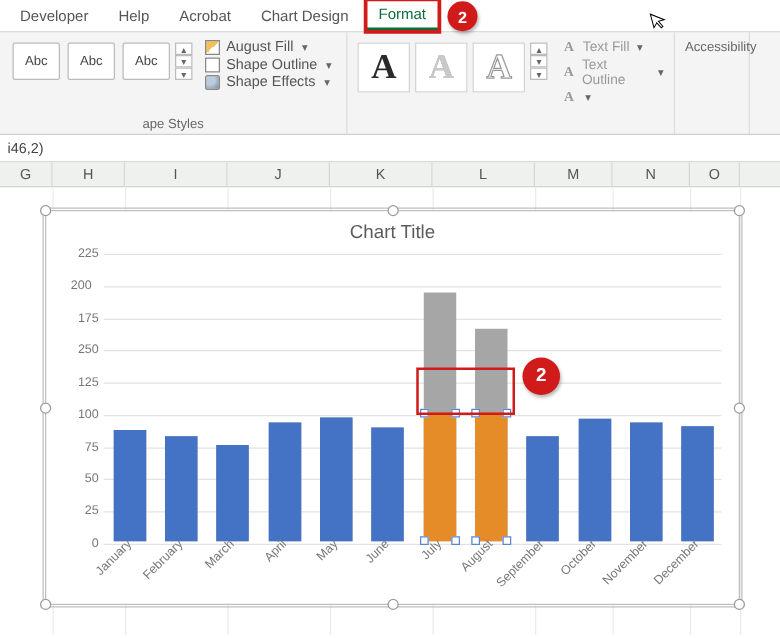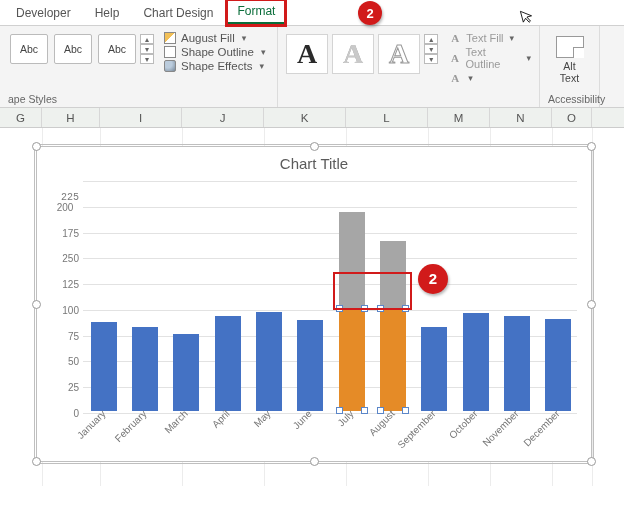--- a/index.html
+++ b/index.html
@@ -88,20 +88,21 @@
   .bar-b.selected { background:#e58b27;}
   .mh { position:absolute; width:7px; height:7px; border:1px solid #5b86c8; background:#fff;}
 </style>
 </head>
 <body>
 <div class="app">
 
 <div class="tabs">
   <div class="tab">Developer</div>
   <div class="tab">Help</div>
+  <div class="tab">Acrobat</div>
   <div class="tab">Chart Design</div>
   <div class="tab highlight">Format</div>
   <div class="badge">2</div>
   <div class="cursor">
     <svg viewBox="0 0 20 20">
           <path d="M3 2 L3 16 L7 12 L10 18 L12 17 L9 11 L15 11 Z" fill="#fff" stroke="#000" stroke-width="1"></path>
         </svg>
   </div>
 </div>
 
@@ -127,21 +128,21 @@
               <span>Shape Outline</span>
               <span class="caret">▾</span>
             </div>
         <div class="mi">
               <span class="sw fx"></span>
               <span>Shape Effects</span>
               <span class="caret">▾</span>
             </div>
       </div>
     </div>
-    <div class="group-label" style="text-align:left">ape Styles</div>
+    <div class="group-label" style="text-align:center">ape Styles</div>
   </div>
 
   <div class="group wordart" style="width:262px">
     <div class="wa-row">
       <div class="wa wa1">
             <span>A</span>
           </div>
       <div class="wa wa2">
             <span>A</span>
           </div>
@@ -166,28 +167,25 @@
             </div>
         <div class="mi">
               <span class="ic">A</span>
               <span class="caret">▾</span>
             </div>
       </div>
     </div>
   </div>
 
   <div class="group acc">
-    <div class="acc-inner">
-      <div class="acc-ic"></div>
-      <div class="acc-lbl"><span>Alt</span><br><span>Text</span></div>
-    </div>
     <div class="group-label">Accessibility</div>
   </div>
 </div>
 
+<div class="fxbar">i46,2)</div>
 
 <div class="colhdr">
   <div class="ch cG">G</div>
   <div class="ch cH">H</div>
   <div class="ch cI">I</div>
   <div class="ch cJ">J</div>
   <div class="ch cK">K</div>
   <div class="ch cL">L</div>
   <div class="ch cM">M</div>
   <div class="ch cN">N</div>
@@ -224,21 +222,21 @@
       <div class="yaxis" id="yaxis">
             <div class="ytick" style="top: 232px;">0</div>
             <div class="ytick" style="top: 206.222px;">25</div>
             <div class="ytick" style="top: 180.444px;">50</div>
             <div class="ytick" style="top: 154.667px;">75</div>
             <div class="ytick" style="top: 128.889px;">100</div>
             <div class="ytick" style="top: 103.111px;">125</div>
             <div class="ytick" style="top: 77.3333px;">250</div>
             <div class="ytick" style="top: 51.5556px;">175</div>
             <div class="ytick" style="top: 25.7778px; text-align: center;">200</div>
-            <div class="ytick" style="top: 16px; font-family: Liberation Mono, monospace;">225</div>
+            <div class="ytick" style="top: 0px;">225</div>
           </div>
       <div id="hgrids">
             <div class="gridh" style="top: 232px;"></div>
             <div class="gridh" style="top: 206.222px;"></div>
             <div class="gridh" style="top: 180.444px;"></div>
             <div class="gridh" style="top: 154.667px;"></div>
             <div class="gridh" style="top: 128.889px;"></div>
             <div class="gridh" style="top: 103.111px;"></div>
             <div class="gridh" style="top: 77.3333px;"></div>
             <div class="gridh" style="top: 51.5556px;"></div>

